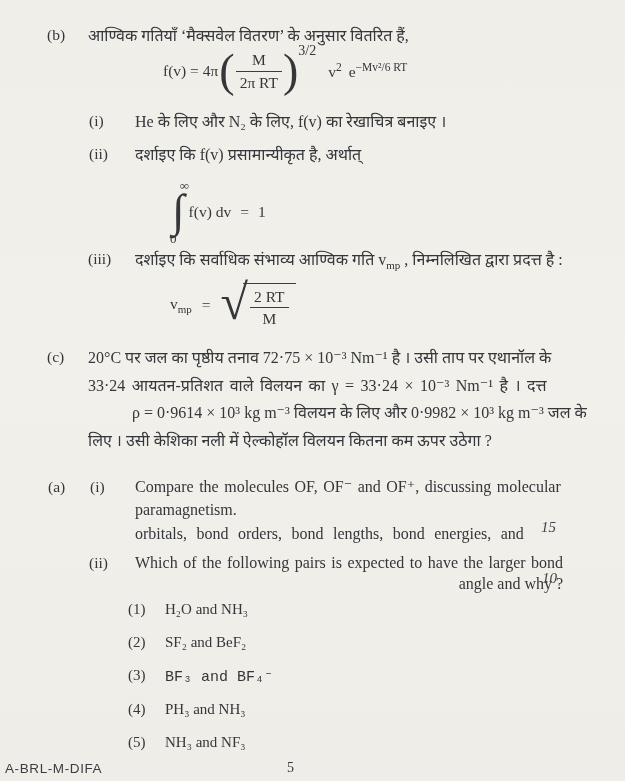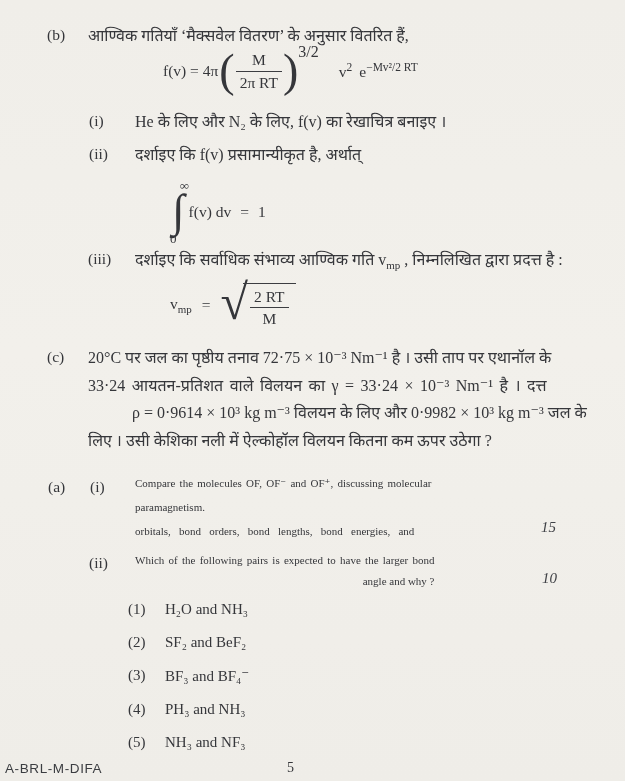--- a/index.html
+++ b/index.html
@@ -7,32 +7,32 @@
     position:relative;
     width:625px; height:781px;
     background:#f1efea;
     background:linear-gradient(180deg,#f0eee9 0%,#f2f0eb 45%,#efede8 100%);
     font-family:"Liberation Serif","DejaVu Serif",serif;
     color:#35363a;
     overflow:hidden;
   }
   .abs { position:absolute; white-space:nowrap; }
   .hi { font-size:16px; }
-  .en { font-size:11px; }
+  .en { font-size:16px; }
   .lbl { font-size:15.5px; }
   sub { font-size:11px; }
   sup { font-size:11.5px; }
 
   
   .formula { display:flex; align-items:center; font-size:15.5px; }
   .bigp { font-size:46px; font-weight:300; line-height:1; margin:0 1px; }
   .frac { display:inline-flex; flex-direction:column; text-align:center; line-height:1.25; }
   .frac .den { border-top:1.4px solid #3c3d41; padding:1px 4px 0 4px; }
   .frac .num { padding:0 4px 1px 4px; }
-  .pexp { align-self:flex-start; font-size:16px; margin:-5px 8px 0 -1px; }
+  .pexp { align-self:flex-start; font-size:14px; margin:-5px 0 0 -1px; }
   .vterm { margin-left:12px; }
   .eterm { margin-left:7px; }
 
   
   .introw { display:flex; align-items:center; font-size:15.5px; }
   .intcol { display:flex; flex-direction:column; align-items:center; line-height:1; }
   .intinf { font-size:13px; transform:translateX(6px); }
   .intsign { font-size:46px; line-height:0.82; font-weight:300; }
   .intzero { font-size:13px; transform:translateX(-5px); margin-top:2px; }
   .intbody { margin-left:4px; }
@@ -64,21 +64,21 @@
   <div class="abs formula" style="left:163px; top:48px;">
     <span>f(v) = 4π</span>
     <span class="bigp">(</span>
     <span class="frac">
       <span class="num">M</span>
       <span class="den">2π RT</span>
     </span>
     <span class="bigp">)</span>
     <span class="pexp">3/2</span>
     <span class="vterm"><span>v</span><sup>2</sup></span>
-    <span class="eterm"><span>e</span><sup>−Mv²/2 RT</sup></span>
+    <span class="eterm"><span>e</span><sup>−Mv²/6 RT</sup></span>
   </div>
 
   <span class="abs lbl" style="left:89px; top:112px;">(i)</span>
   <span class="abs hi" style="left:135px; top:110px;">He के लिए और N₂ के लिए, f(v) का रेखाचित्र बनाइए ।</span>
 
   <span class="abs lbl" style="left:89px; top:145px;">(ii)</span>
   <span class="abs hi" style="left:135px; top:143px;">दर्शाइए कि f(v) प्रसामान्यीकृत है, अर्थात्</span>
 
   <div class="abs introw" style="left:172px; top:179px;">
     <span class="intcol">
@@ -132,21 +132,21 @@
   </div>
   <span class="abs marks" style="left:542px; top:570px;font-style:italic;">10</span>
 
   <span class="abs pair" style="left:128px; top:601px;">(1)</span>
   <span class="abs pair" style="left:165px; top:601px;">H₂O and NH₃</span>
 
   <span class="abs pair" style="left:128px; top:634px;">(2)</span>
   <span class="abs pair" style="left:165px; top:634px;">SF₂ and BeF₂</span>
 
   <span class="abs pair" style="left:128px; top:667px;">(3)</span>
-  <span class="abs pair" style="left:165px; top:667px;">BF₃ and BF₄⁻</span>
+  <span class="abs pair" style="left:165px; top:667px;font-family:Liberation Mono, monospace;">BF₃ and BF₄⁻</span>
 
   <span class="abs pair" style="left:128px; top:701px;">(4)</span>
   <span class="abs pair" style="left:165px; top:701px;">PH₃ and NH₃</span>
 
   <span class="abs pair" style="left:128px; top:734px;">(5)</span>
   <span class="abs pair" style="left:165px; top:734px;">NH₃ and NF₃</span>
 
   <span class="abs footer-code" style="left:5px; top:761px;">A-BRL-M-DIFA</span>
   <span class="abs footer-page" style="left:287px; top:760px;">5</span>
 

